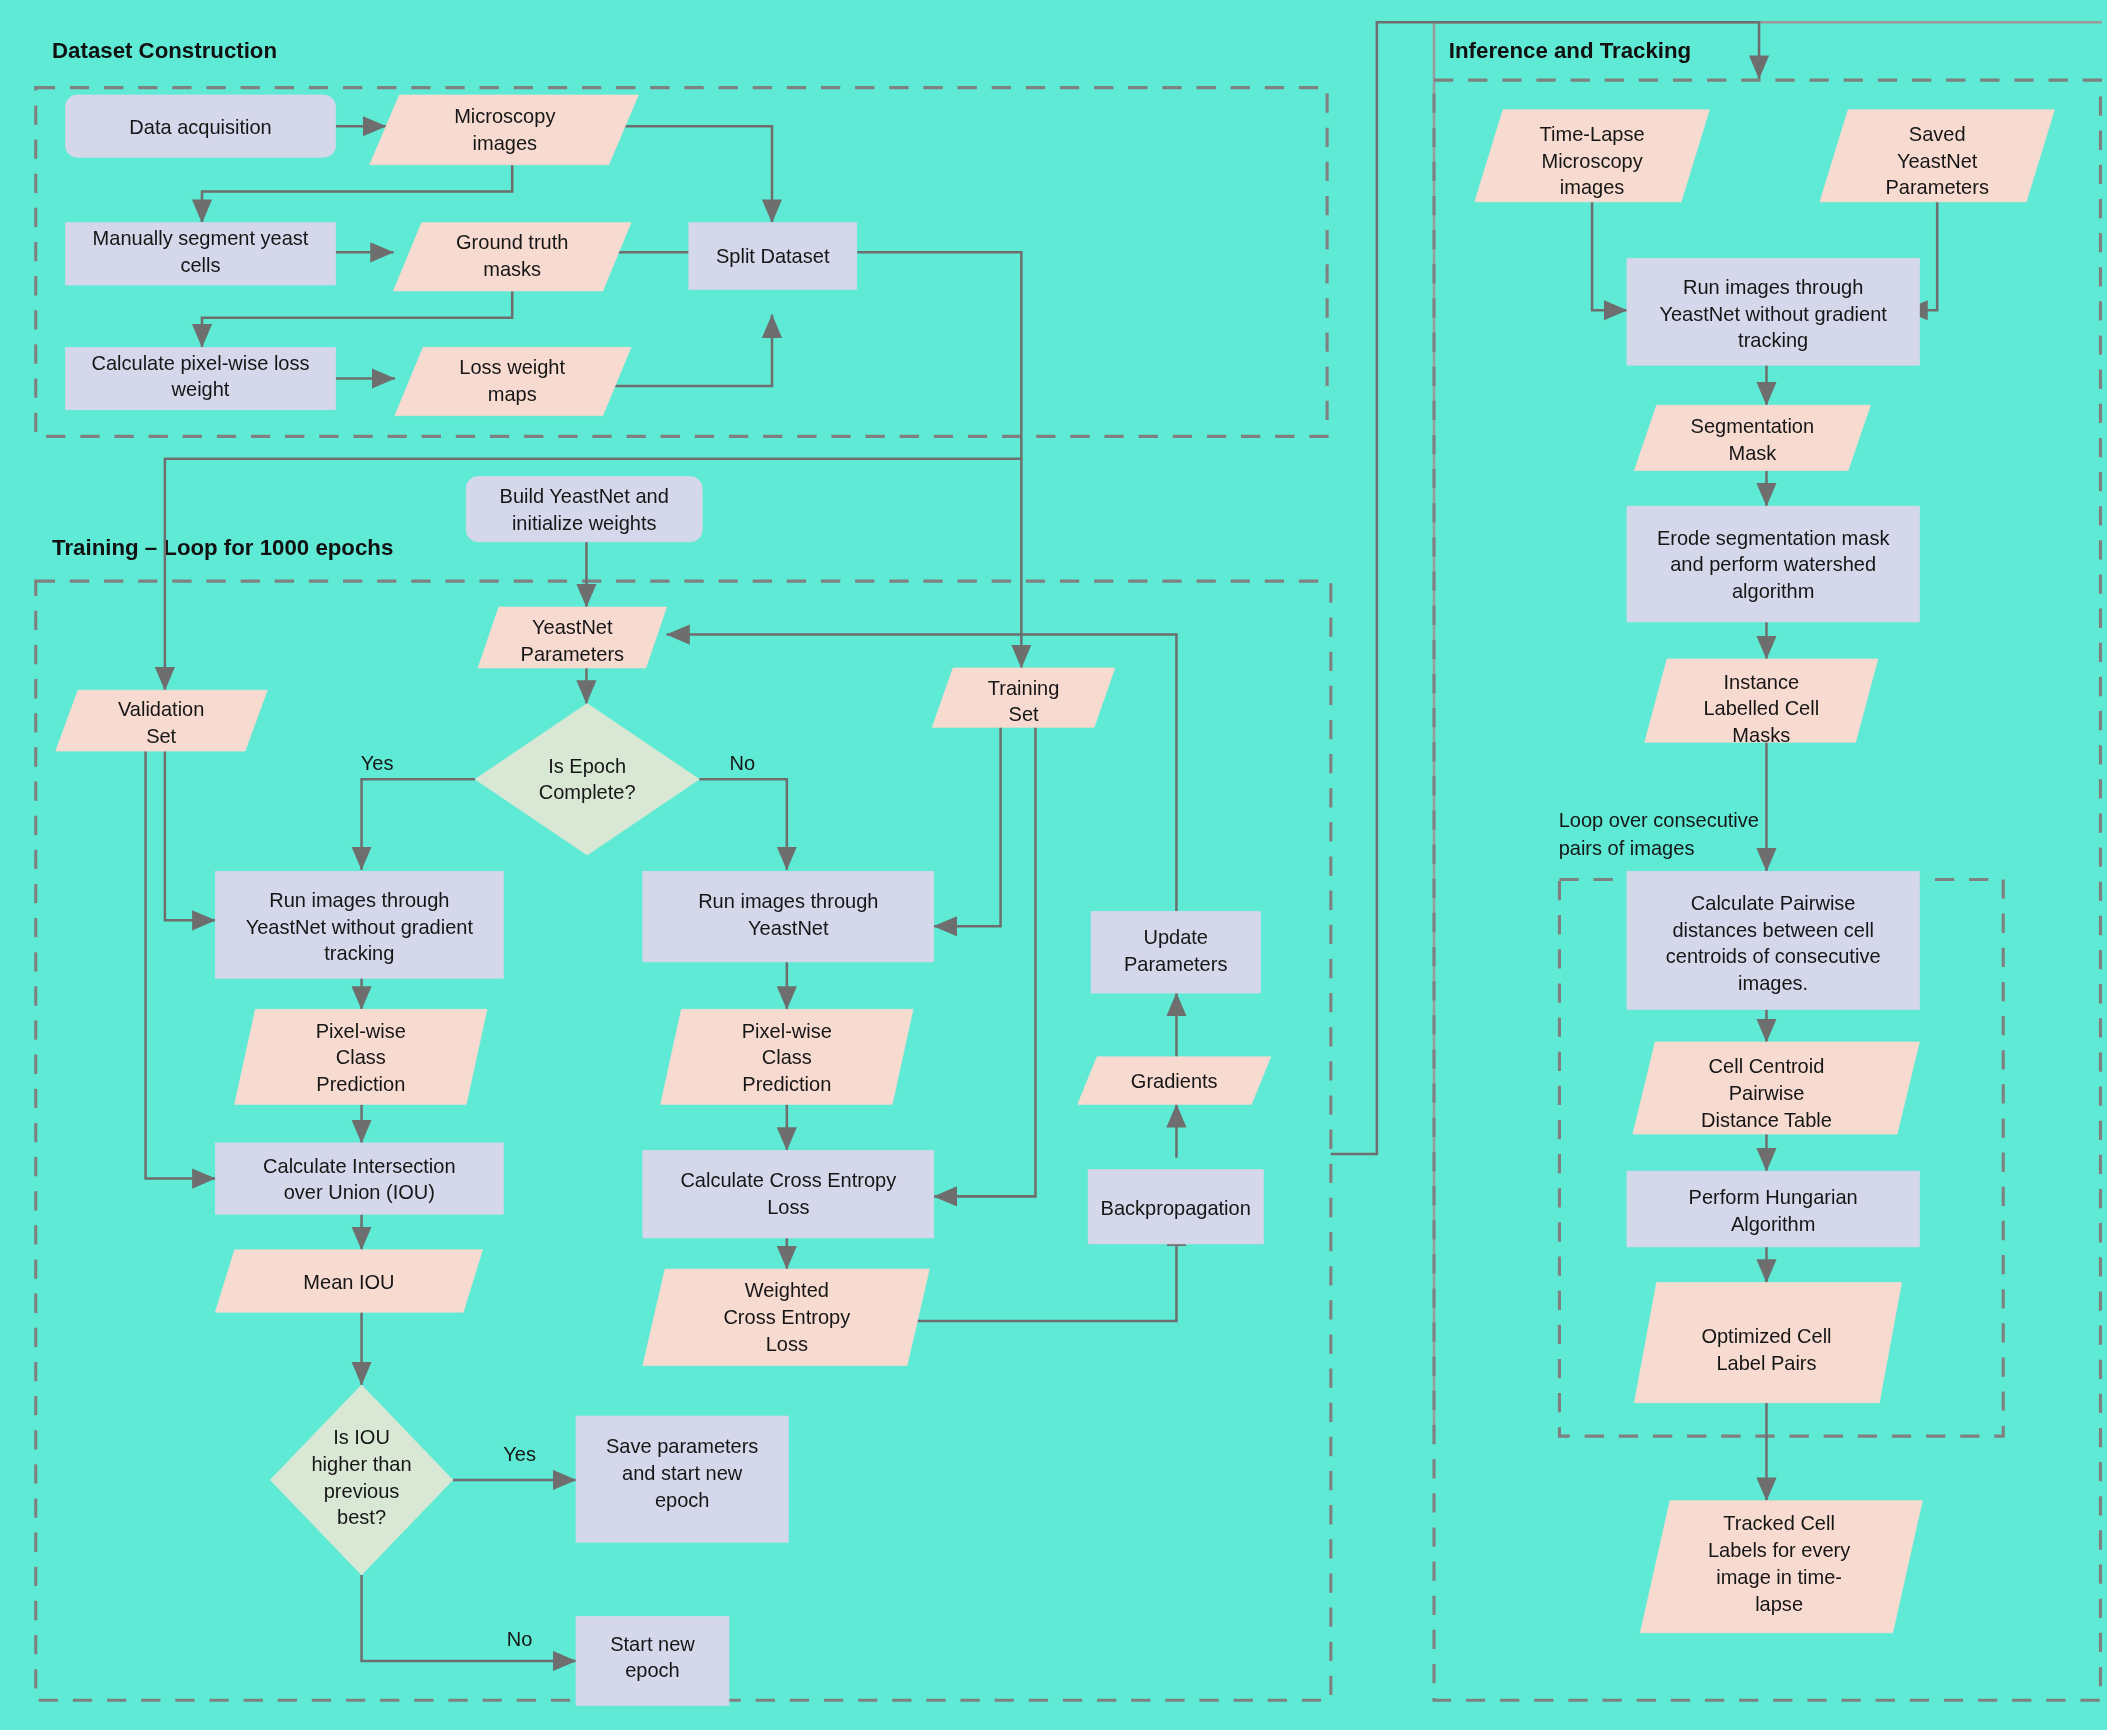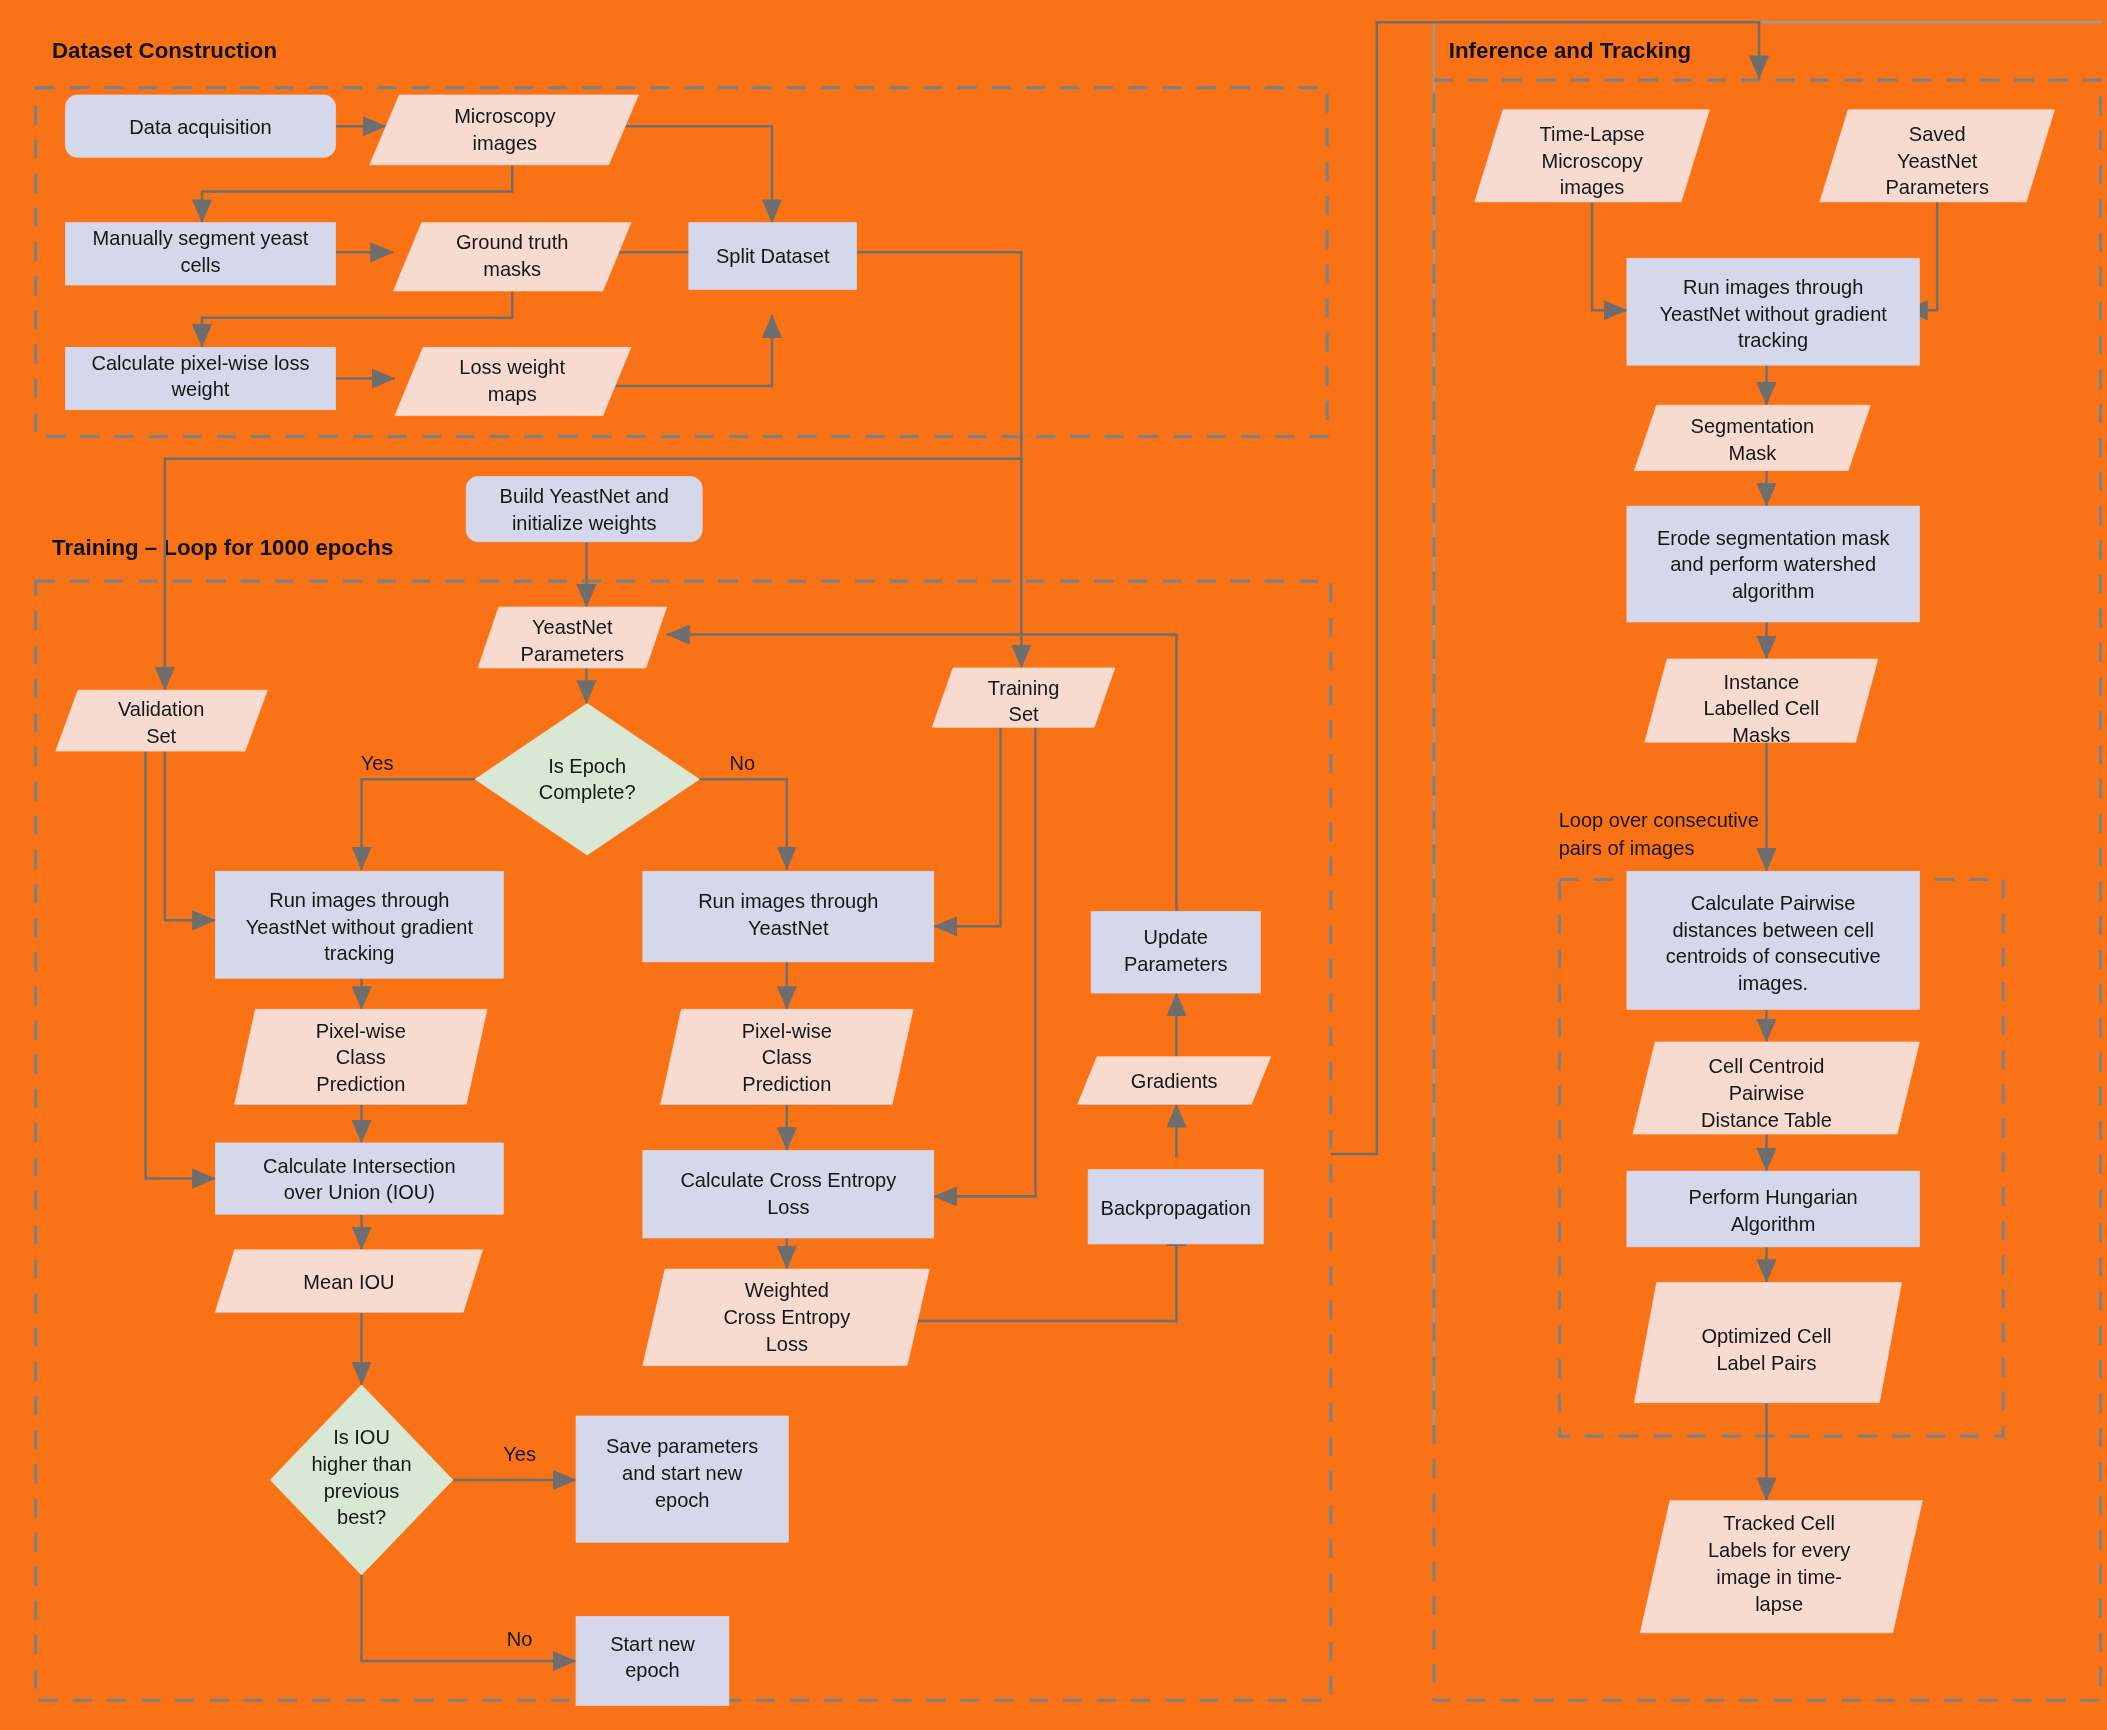--- a/index.html
+++ b/index.html
@@ -1,17 +1,17 @@
 <!DOCTYPE html>
 <html style="font-size:12px"><head>
 <meta charset="utf-8">
 <style>
   html,body{margin:0;padding:0;background:#ffffff;}
   body{width:2108px;height:1730px;font-family:"Liberation Sans",sans-serif;}
-  #stage{position:relative;width:2108px;height:1730px;overflow:hidden;background:#f97316;}
+  #stage{position:relative;width:2108px;height:1730px;overflow:hidden;background:#5eead4;}
   svg#flow{position:absolute;left:0;top:0;width:2108px;height:1730px;}
   .sect-title{font-weight:bold;font-size:30px;fill:#111;font-family:"Liberation Sans",sans-serif;}
   .node-text{font-size:27px;fill:#161616;font-family:"Liberation Sans",sans-serif;text-anchor:middle;}
   .edge-label{font-size:27px;fill:#161616;font-family:"Liberation Sans",sans-serif;}
   .loop-note{font-size:27px;fill:#161616;font-family:"Liberation Sans",sans-serif;}
   .ln{stroke:#6e6e6e;stroke-width:3.4;fill:none;}
   .dash-box{stroke:#808080;stroke-width:4.2;fill:none;stroke-dasharray:26 20;}
   .solid-box{stroke:#9a9a9a;stroke-width:3.4;fill:none;}
   .proc{fill:#d5d7ea;stroke:#d5d7ea;}
   .data{fill:#f7dad0;stroke:#f7dad0;}

